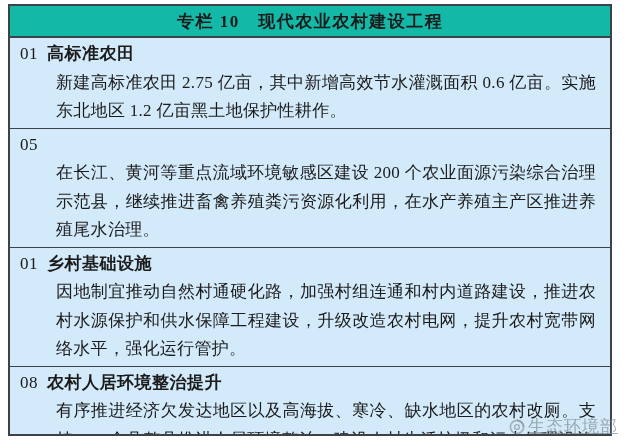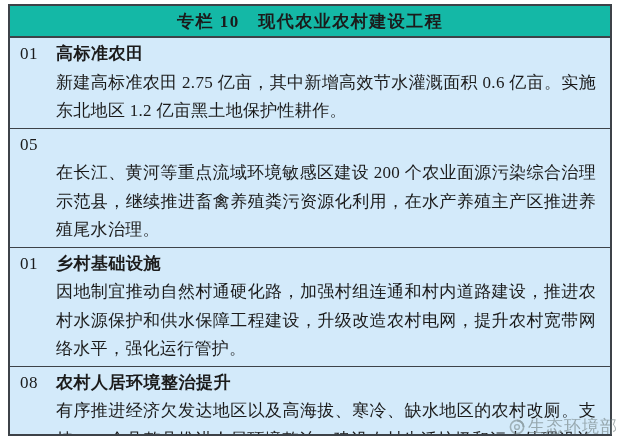--- a/index.html
+++ b/index.html
@@ -48,21 +48,21 @@
     line-height:28.5px;
     font-size:17px;
   }
   .sec-num{
     width:26px;
     flex:0 0 26px;
     letter-spacing:0.5px;
   }
   .sec-title{
     font-weight:bold;
-    margin-left:10px;
+    margin-left:1px;
     letter-spacing:0.5px;
     text-align:right;
   }
   .sec-body{
     margin:0 0 0 36px;
     font-size:17px;
     line-height:28.5px;
     text-align:justify;
     text-justify:inter-ideograph;
     letter-spacing:0.3px;
@@ -70,20 +70,21 @@
   .watermark{
     position:absolute;
     right:6px;bottom:5px;
     display:flex;
     align-items:center;
     gap:3px;
     color:rgba(118,132,134,0.65);
     font-size:17px;
     letter-spacing:1px;
     pointer-events:none;
+    text-decoration:underline;
   }
   .watermark svg{display:block;opacity:0.7;}
 </style>
 </head>
 <body>
 
 <div class="page">
   <div class="box">
 
     <div class="box-header">

